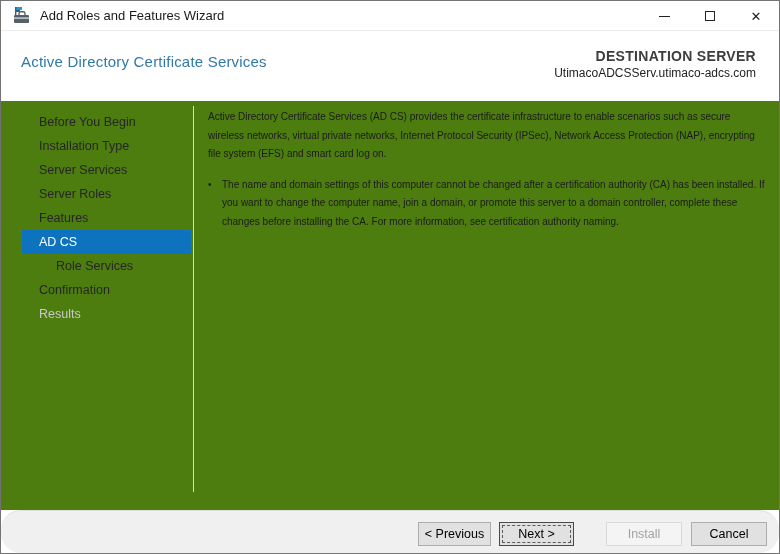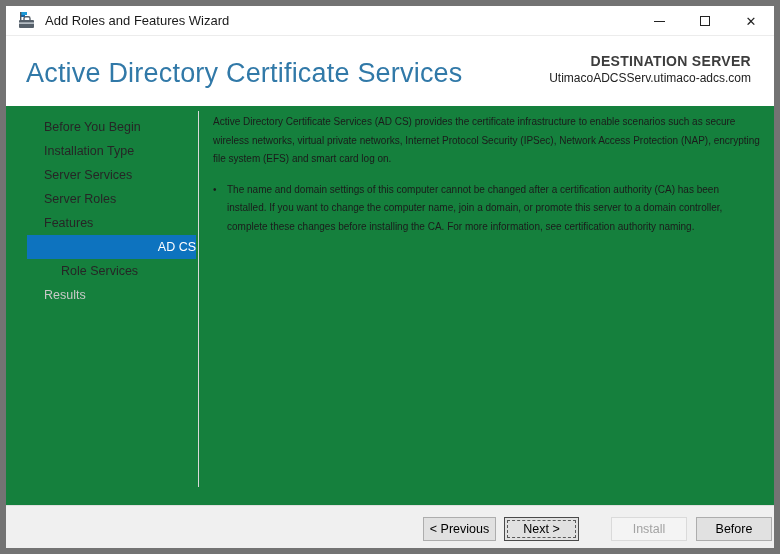--- a/index.html
+++ b/index.html
@@ -3,21 +3,21 @@
 <meta charset="utf-8">
 <style>
   * { margin: 0; padding: 0; box-sizing: border-box; }
   html, body { background: #d8d8d8; }
   body { font-family: "Liberation Sans", sans-serif; }
 
   .window {
     position: relative;
     width: 780px; height: 554px;
     background: #ffffff;
-    border: 6px solid #737373;
+    border: 1px solid #737373;
     overflow: hidden;
   }
 
   
   .titlebar {
     position: absolute; top: 0; left: 0; right: 0; height: 30px;
     background: #ffffff;
     border-bottom: 1px solid #ececec;
     display: flex; align-items: center;
   }
@@ -31,60 +31,60 @@
     color: #222; font-size: 13px; cursor: default;
   }
   .glyph-min { display: inline-block; width: 11px; border-top: 1px solid #222; }
   .glyph-max { display: inline-block; width: 10px; height: 10px; border: 1px solid #222; }
   .glyph-close { font-size: 13px; line-height: 1; }
 
   
   .wiz-header { position: absolute; top: 30px; left: 0; right: 0; height: 70px; background: #fff; }
   .wiz-title {
     position: absolute; left: 20px; top: 22px;
-    font-size: 27px; font-weight: 300; color: #3179a8; letter-spacing: 0.2px;
+    font-size: 15px; font-weight: 300; color: #3179a8; letter-spacing: 0.2px;
   }
   .dest-block { position: absolute; right: 23px; top: 17px; text-align: right; }
   .dest-label { font-size: 14px; font-weight: bold; color: #3d3d3d; letter-spacing: 0.3px; }
   .dest-server { font-size: 12px; color: #222; margin-top: 2px; }
 
   
-  .wiz-body { position: absolute; top: 100px; left: 0; right: 0; bottom: 43px; background: #15803d; }
+  .wiz-body { position: absolute; top: 100px; left: 0; right: 0; bottom: 43px; background: #4d7c0f; }
   .divider-v {
     position: absolute; left: 192px; top: 5px; bottom: 18px; width: 1px; background: #d9d9d9;
   }
 
   
   .sidebar { position: absolute; left: 0; top: 9px; width: 192px; }
   .nav-item {
     height: 24px; line-height: 24px;
     margin-left: 21px; margin-right: 2px;
     padding-left: 17px;
     font-size: 12.5px; color: #262626;
     white-space: nowrap; cursor: default;
   }
   .nav-item.child { padding-left: 34px; }
-  .nav-item.selected { background: #0d73bf; color: #ffffff; text-align: right; }
+  .nav-item.selected { background: #0d73bf; color: #ffffff; }
   .nav-item.disabled { color: #c9c9c9; }
 
   
   .content {
     position: absolute; left: 207px; top: 7px; right: 14px;
     font-size: 10px; line-height: 18.5px; color: #1b1b1b;
   }
   .content .note-heading { margin-top: 18px; }
   .bullet-list { margin-top: 12px; }
   .bullet-row { display: flex; }
   .bullet-dot { flex: 0 0 14px; color: #1b1b1b; }
   .bullet-text { flex: 1; }
 
   
   .footer {
     position: absolute; left: 0; right: 0; bottom: 0; height: 43px;
-    background: #f0f0f0; border-top: 1px solid #dfdfdf;
+    background: #f0f0f0; border-top: 1px solid #dfdfdf; border-radius: 20px;
   }
   .btn {
     position: absolute; top: 11px; height: 24px;
     background: #e1e1e1; border: 1px solid #adadad;
     font-family: "Liberation Sans", sans-serif;
     font-size: 12.5px; color: #000; text-align: center; padding: 0;
   }
   .btn-previous { left: 417px; width: 73px; }
   .btn-next {
     left: 498px; width: 75px;
@@ -137,34 +137,35 @@
     <div class="divider-v"></div>
 
     <div class="sidebar">
       <div class="nav-item">Before You Begin</div>
       <div class="nav-item">Installation Type</div>
       <div class="nav-item">Server Services</div>
       <div class="nav-item">Server Roles</div>
       <div class="nav-item">Features</div>
       <div class="nav-item selected">AD CS</div>
       <div class="nav-item child">Role Services</div>
+      <div class="nav-item">Confirmation</div>
       <div class="nav-item disabled">Results</div>
     </div>
 
     <div class="content">
       <div class="intro-text">Active Directory Certificate Services (AD CS) provides the certificate infrastructure to enable scenarios such as secure wireless networks, virtual private networks, Internet Protocol Security (IPSec), Network Access Protection (NAP), encrypting file system (EFS) and smart card log on.</div>
       <div class="bullet-list">
         <div class="bullet-row">
           <span class="bullet-dot">•</span>
           <span class="bullet-text">The name and domain settings of this computer cannot be changed after a certification authority (CA) has been installed. If you want to change the computer name, join a domain, or promote this server to a domain controller, complete these changes before installing the CA. For more information, see certification authority naming.</span>
         </div>
       </div>
     </div>
   </div>
 
   <div class="footer">
     <button class="btn btn-previous">&lt; Previous</button>
     <button class="btn btn-next">Next &gt;</button>
     <button class="btn btn-install" disabled="">Install</button>
-    <button class="btn btn-cancel">Before</button>
+    <button class="btn btn-cancel">Cancel</button>
   </div>
 
 </div>
 
 </body></html>

